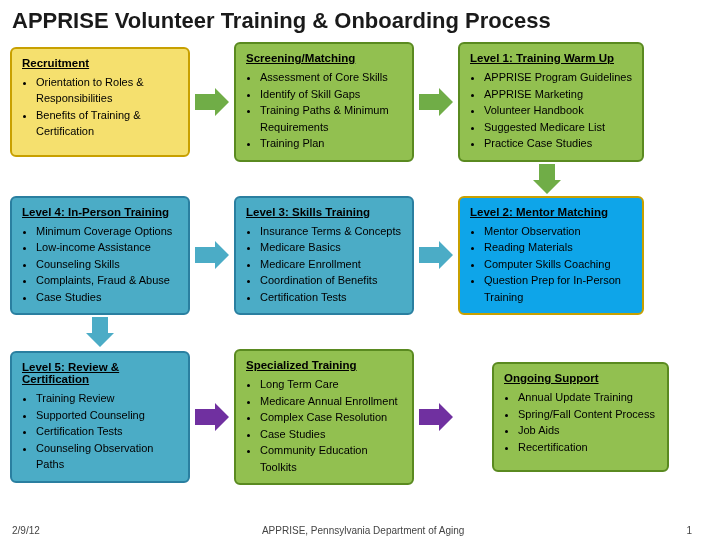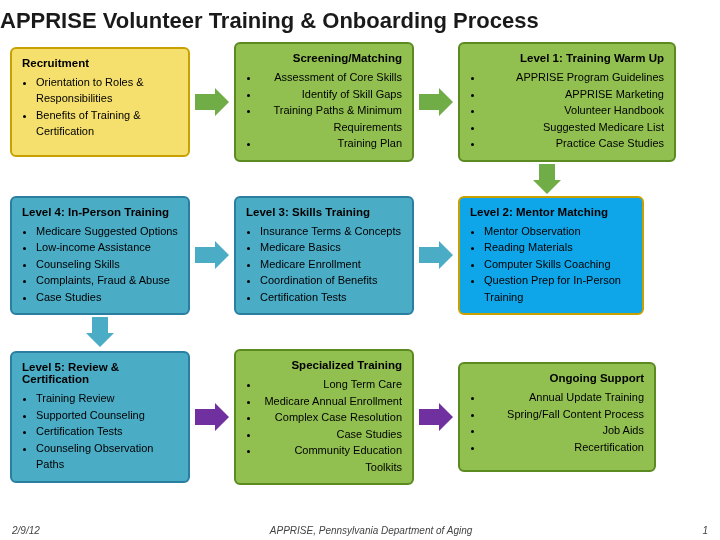--- a/index.html
+++ b/index.html
@@ -9,54 +9,54 @@
       width: 720px;
       height: 540px;
       overflow: hidden;
       position: relative;
     }
     .page-title {
       font-size: 22px;
       font-weight: bold;
       color: #1a1a1a;
       text-align: left;
-      padding: 8px 12px 4px 0;
+      padding: 8px 12px 4px 12px;
     }
     .main-content {
       padding: 4px 10px 2px 10px;
     }
     
     .card {
       border-radius: 6px;
       padding: 8px 10px;
       font-size: 11px;
       width: 180px;
       min-height: 110px;
       flex-shrink: 0;
     }
     .card-title {
       font-weight: bold;
       font-size: 11.5px;
       margin-bottom: 5px;
+      text-decoration: underline;
     }
     .card ul {
       list-style: disc;
       padding-left: 14px;
       line-height: 1.5;
     }
     .card-yellow {
       background: #f5e06e;
       border: 2px solid #c8a000;
       color: #000;
     }
     .card-green {
       background: #92c050;
       border: 2px solid #5a8a20;
       color: #000;
-      text-align: right;
     }
     .card-blue {
       background: #4bacc6;
       border: 2px solid #2a7fa0;
       color: #000;
     }
     .card-highlight {
       background: #0ea5e9;
       border: 2px solid #c8a000;
     }
@@ -70,28 +70,27 @@
       justify-content: center;
     }
     
     .arr-green { fill: #70ad47; }
     .arr-blue { fill: #4bacc6; }
     .arr-purple { fill: #7030a0; }
     
     .footer {
       position: absolute;
       bottom: 4px;
-      left: 0; right: 0;
+      left: 0; right: 16px;
       display: flex;
       justify-content: space-between;
       align-items: center;
       padding: 0 12px;
       font-size: 10px;
       color: #444;
-      font-style: italic;
     }
     .footer-center {
       text-align: left;
     }
     
     .flow-row {
       display: flex;
       align-items: center;
       gap: 4px;
     }
@@ -132,21 +131,21 @@
         <li>Training Plan</li>
       </ul>
     </div>
 
     <div class="arrow-right">
       <svg width="34" height="28" viewBox="0 0 34 28">
         <polygon points="0,6 20,6 20,0 34,14 20,28 20,22 0,22" class="arr-green"></polygon>
       </svg>
     </div>
 
-    <div class="card card-green" style="width:218px;">
+    <div class="card card-green" style="width:186px;">
       <div class="card-title">Level 1: Training Warm Up</div>
       <ul>
         <li>APPRISE Program Guidelines</li>
         <li>APPRISE Marketing</li>
         <li>Volunteer Handbook</li>
         <li>Suggested Medicare List</li>
         <li>Practice Case Studies</li>
       </ul>
     </div>
   </div>
@@ -161,21 +160,21 @@
         <polygon points="6,0 22,0 22,16 28,16 14,30 0,16 6,16" class="arr-green"></polygon>
       </svg>
     </div>
   </div>
 
   <div class="flow-row" style="margin-bottom:2px;">
 
     <div class="card card-blue">
       <div class="card-title">Level 4: In-Person Training</div>
       <ul>
-        <li>Medicare Suggested Options</li>
+        <li>Minimum Coverage Options</li>
         <li>Low-income Assistance</li>
         <li>Counseling Skills</li>
         <li>Complaints, Fraud &amp; Abuse</li>
         <li>Case Studies</li>
       </ul>
     </div>
 
     <div class="arrow-right arrow-left">
       <svg width="34" height="28" viewBox="0 0 34 28">
         <polygon points="0,14 14,0 14,6 34,6 34,22 14,22 14,28" class="arr-blue"></polygon>
@@ -250,21 +249,21 @@
         <li>Community Education Toolkits</li>
       </ul>
     </div>
 
     <div class="arrow-right">
       <svg width="34" height="28" viewBox="0 0 34 28">
         <polygon points="0,6 20,6 20,0 34,14 20,28 20,22 0,22" class="arr-purple"></polygon>
       </svg>
     </div>
 
-    <div class="card card-green" style="width:198px;">
+    <div class="card card-green" style="width:177px;margin-left:34px;">
       <div class="card-title">Ongoing Support</div>
       <ul>
         <li>Annual Update Training</li>
         <li>Spring/Fall Content Process</li>
         <li>Job Aids</li>
         <li>Recertification</li>
       </ul>
     </div>
   </div>
 </div>

